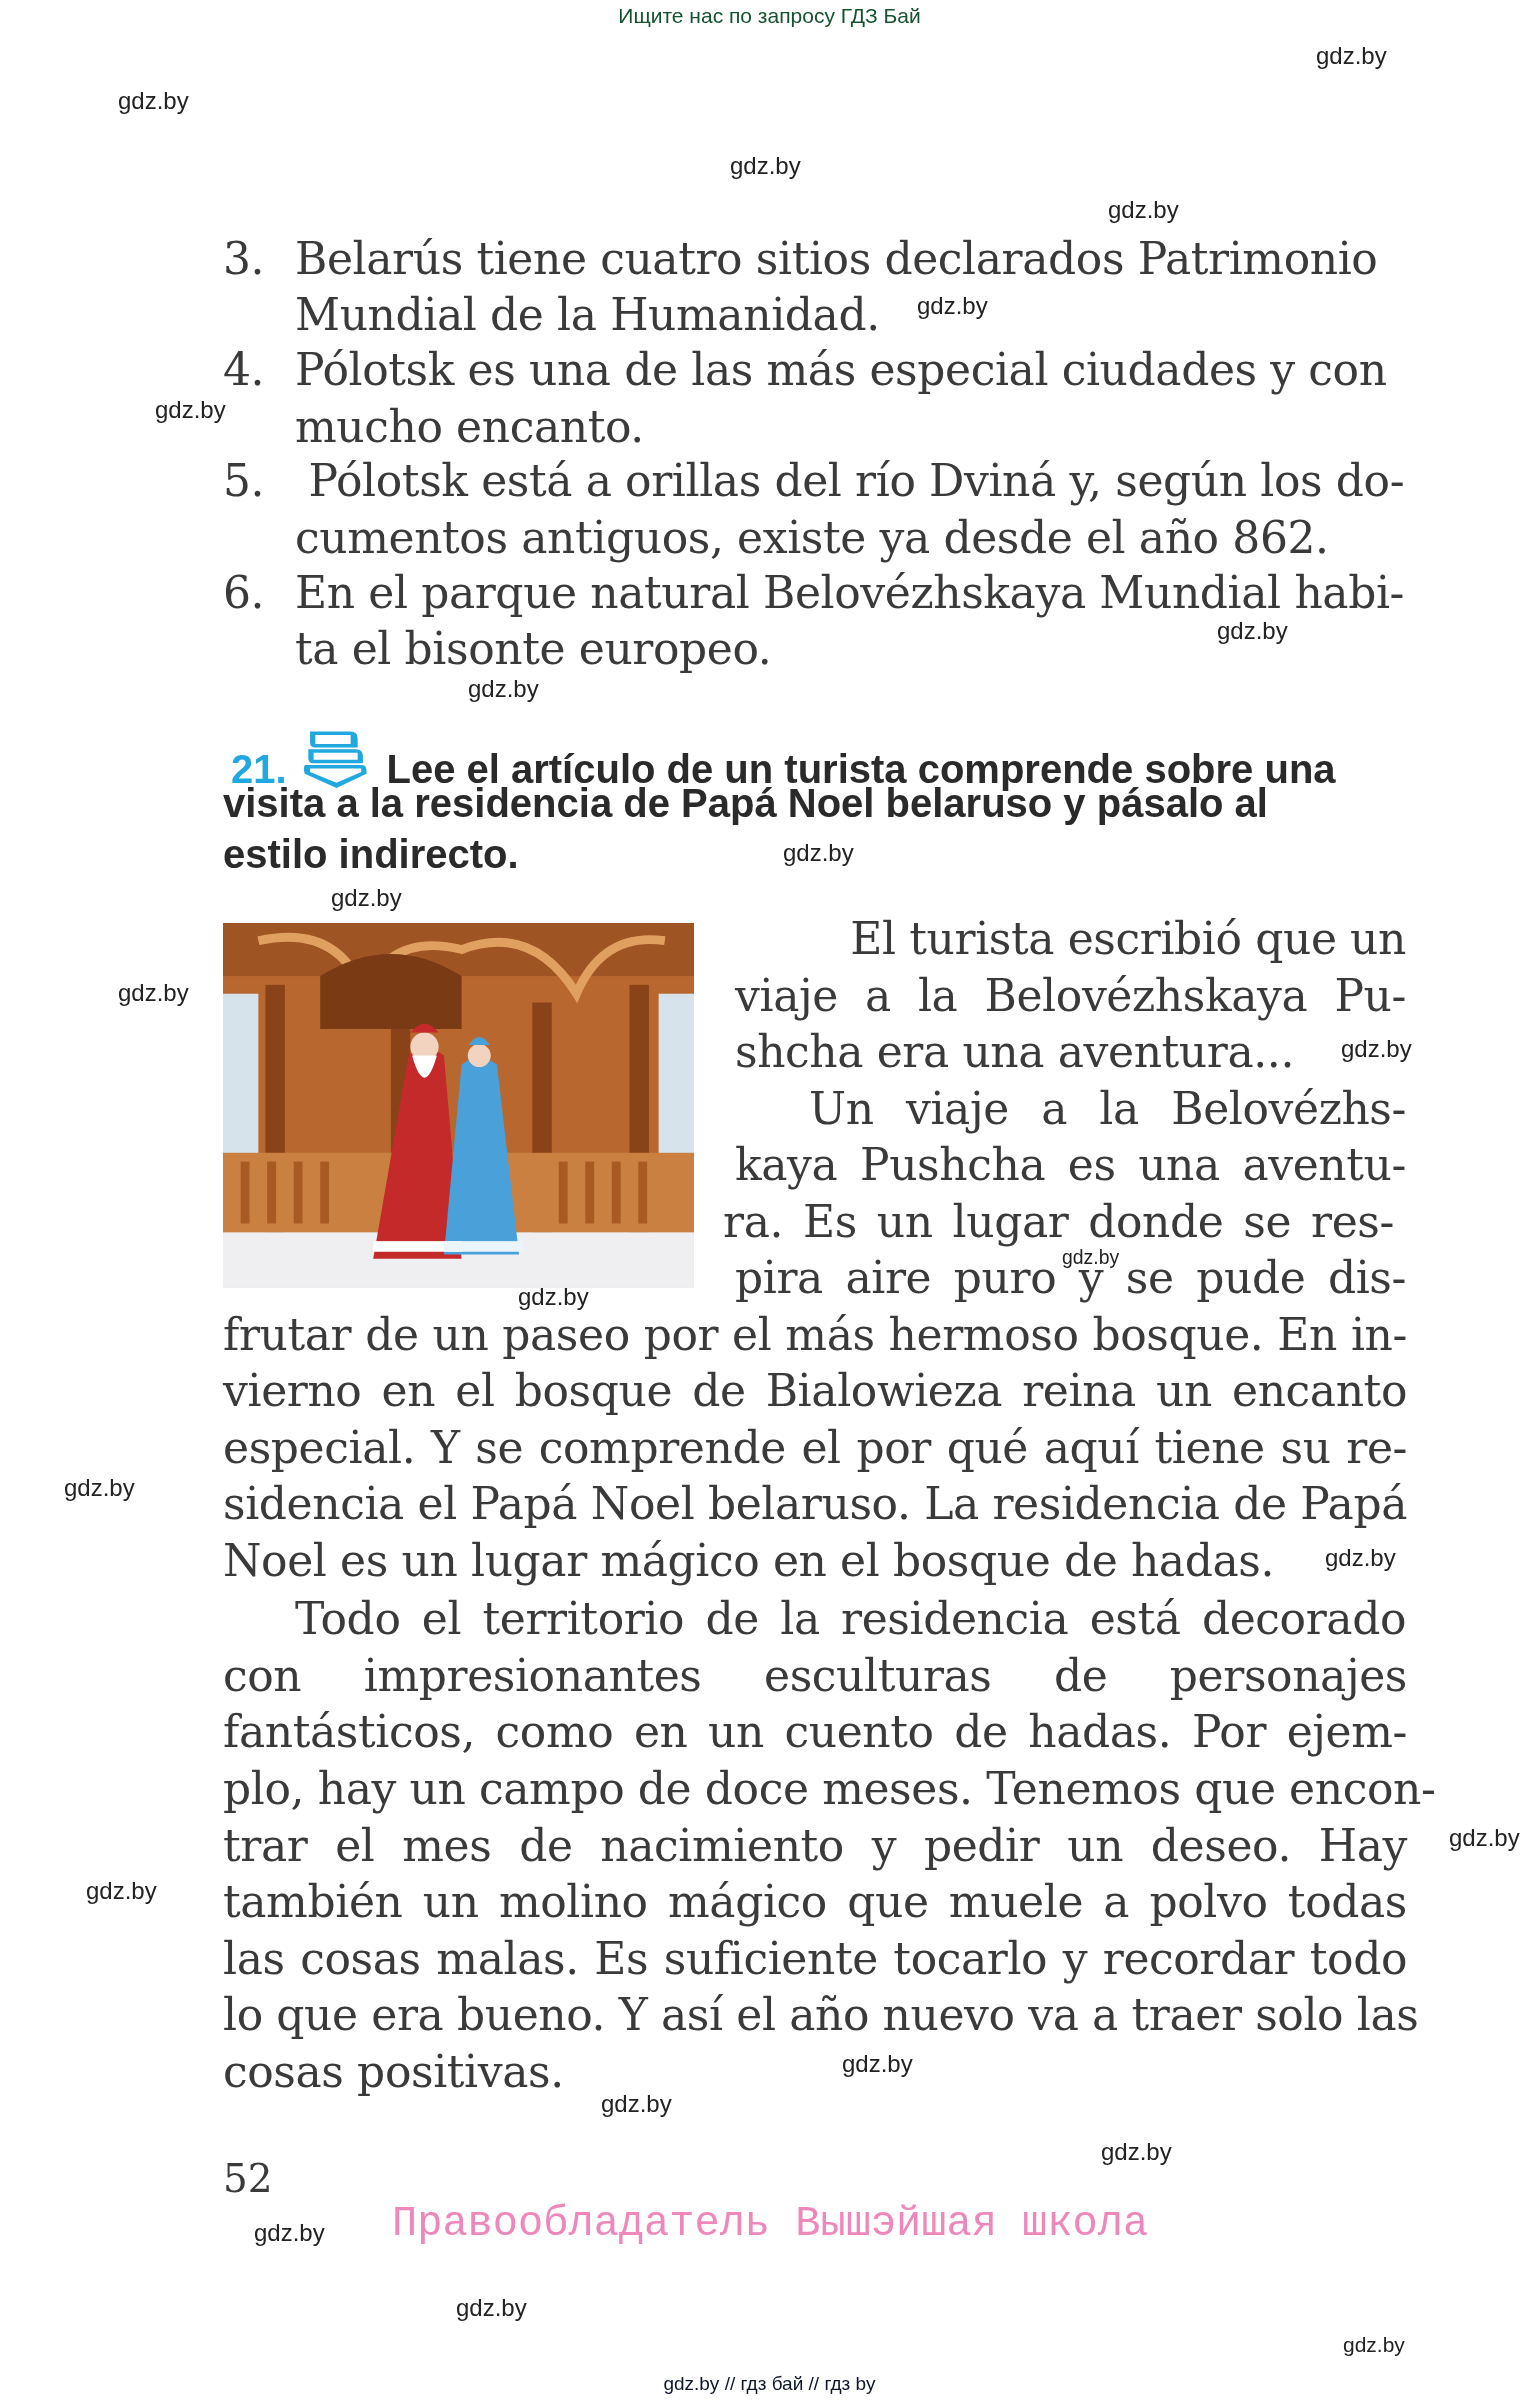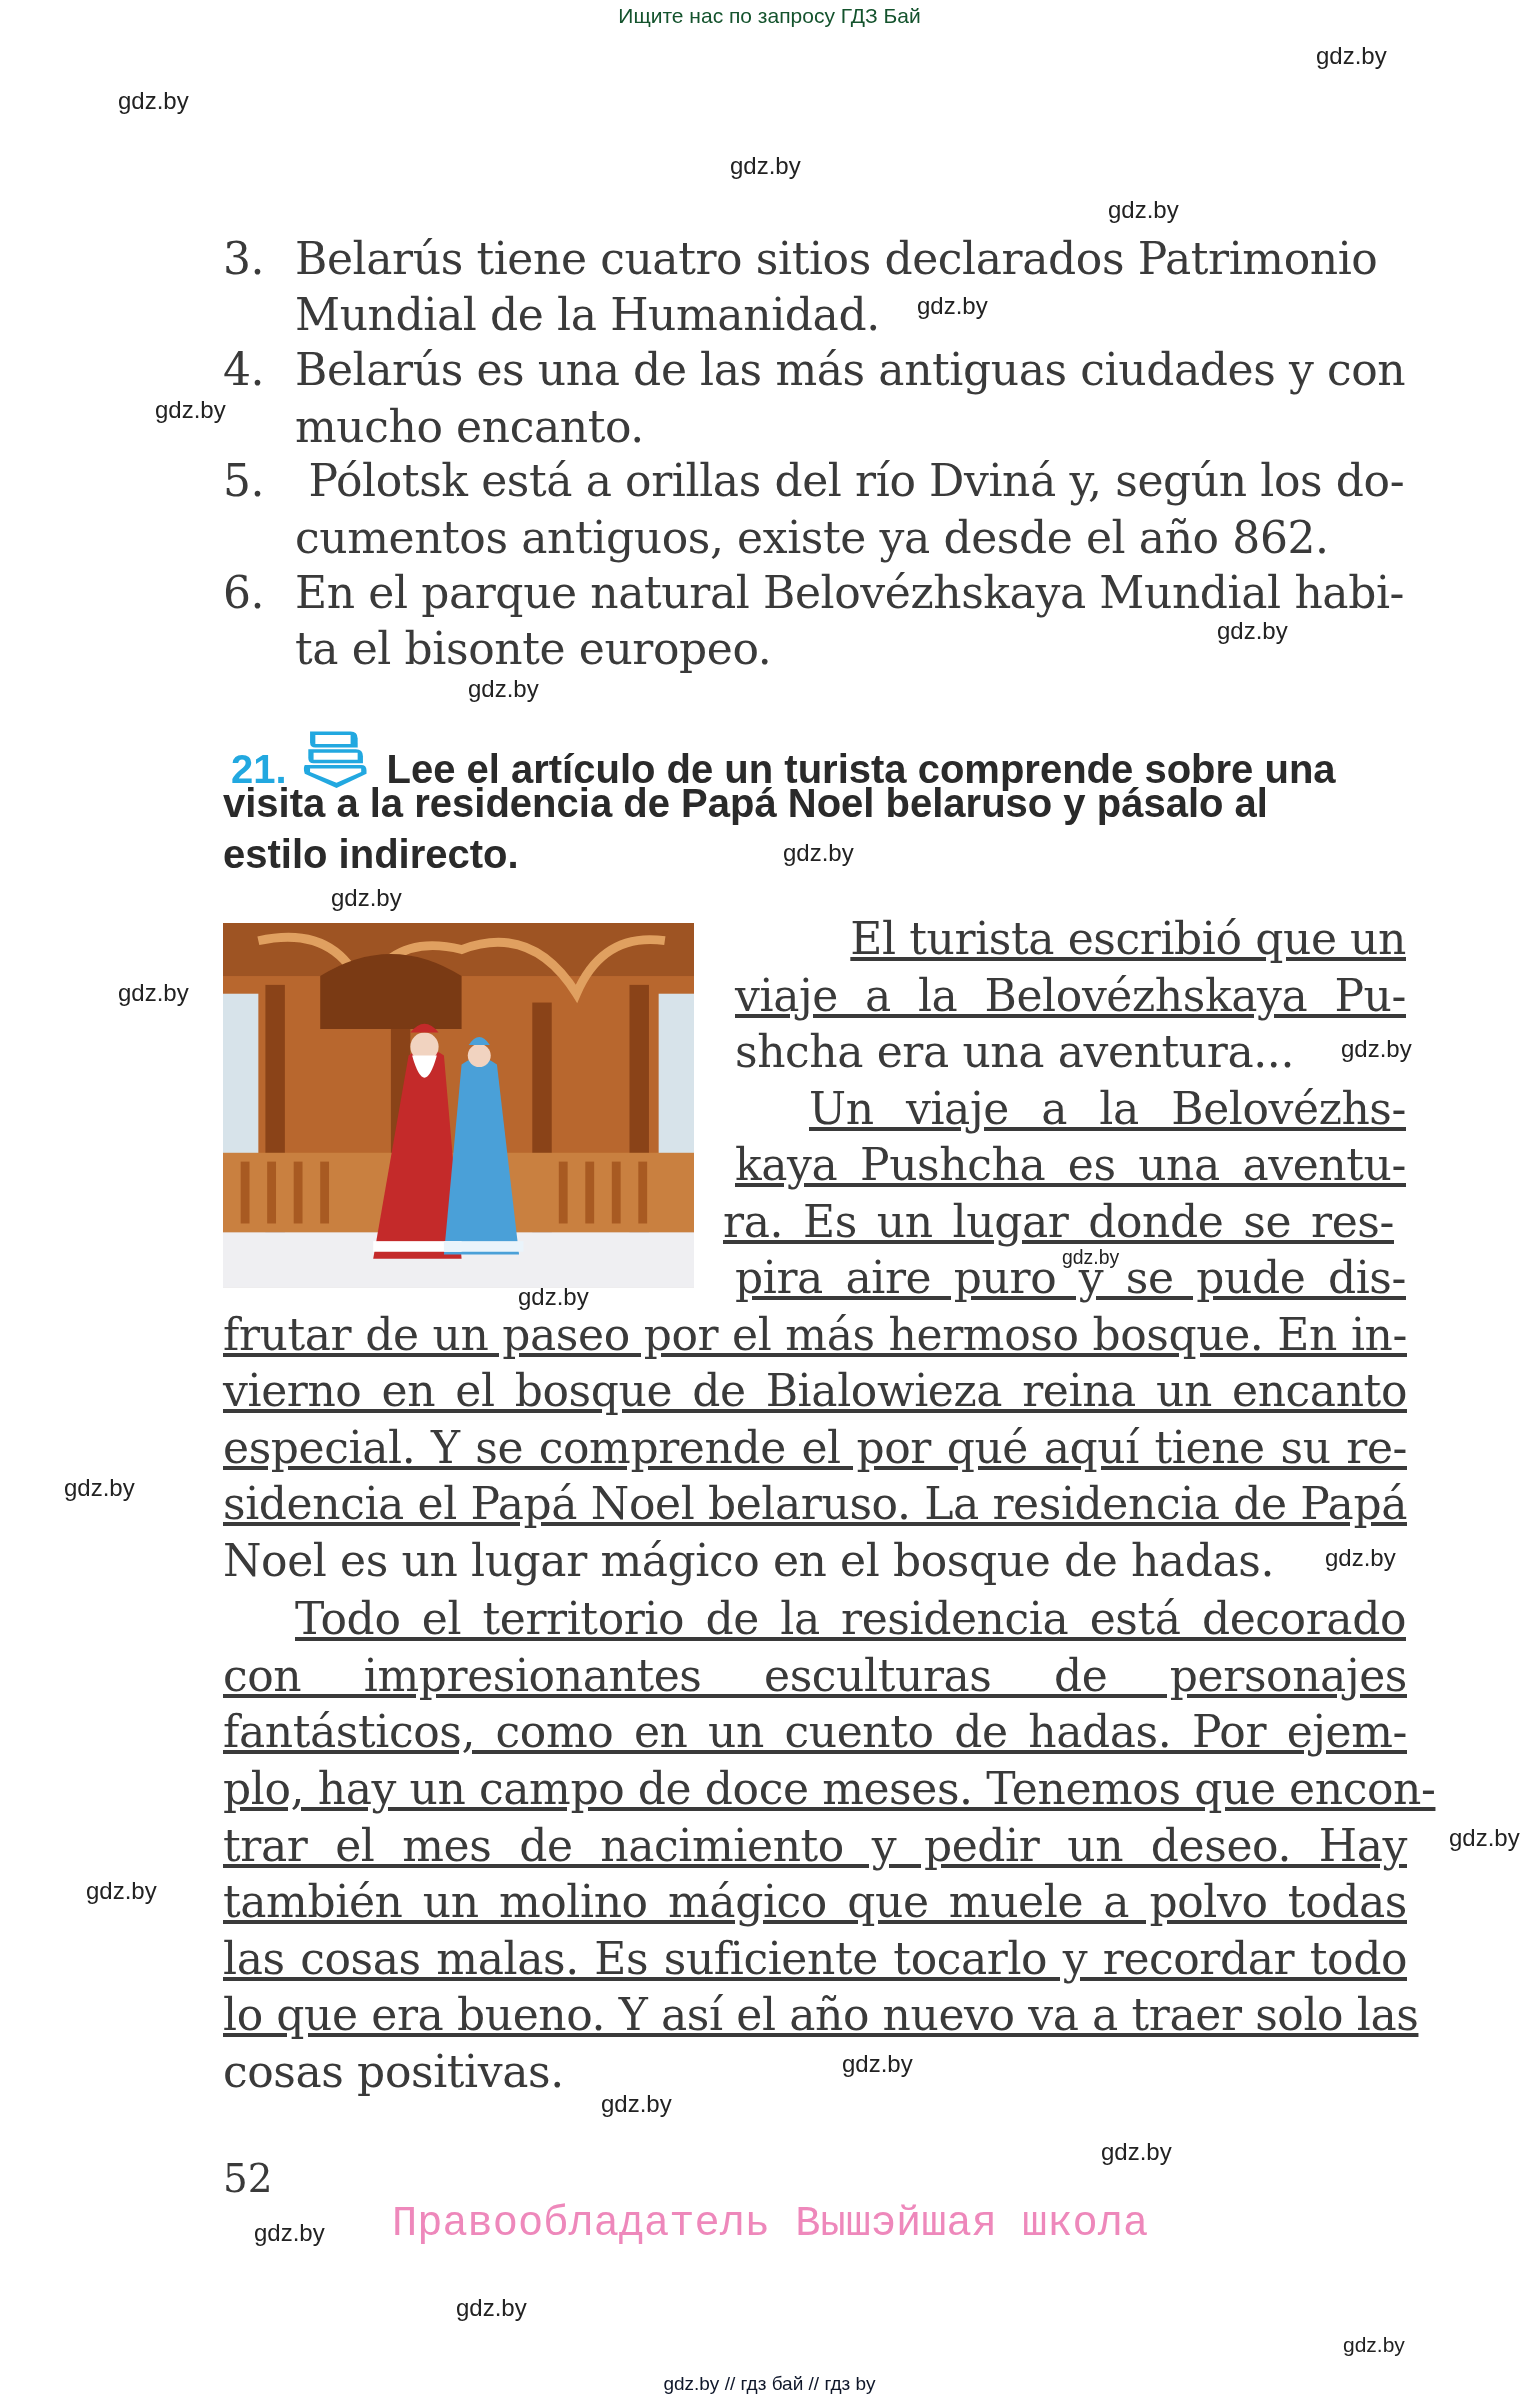--- a/index.html
+++ b/index.html
@@ -5,21 +5,21 @@
   html, body { margin:0; padding:0; background:#ffffff; }
   body { width:1539px; height:2401px; position:relative; overflow:hidden; font-family:"DejaVu Serif", serif; color:#3a3a3a; }
   .wm { position:absolute; font-family:"Liberation Sans", sans-serif; font-size:24px; color:#222; white-space:nowrap; }
   .top-banner { position:absolute; top:3.5px; left:0; width:1539px; text-align:center; font-family:"Liberation Sans", sans-serif; font-size:21px; color:#14532d; }
   .line { position:absolute; left:223px; width:1184px; font-size:44px; line-height:57px; white-space:nowrap; letter-spacing:-0.4px; }
   .num { display:inline-block; width:72px; }
   .ex-title { position:absolute; left:223px; width:1184px; font-family:"Liberation Sans", sans-serif; font-weight:bold; font-size:40px; line-height:51px; color:#2a2a2a; white-space:nowrap; }
   .ex-num { color:#22a8e0;margin-left:8px; }
   .book-icon { display:inline-block; width:67px; height:64px; vertical-align:-7px; margin:0 5.3px; }
   .photo { position:absolute; left:223px; top:923px; width:471px; height:365px; overflow:hidden; }
-  .just { text-align:justify; text-align-last:justify;text-decoration:underline; }
+  .just { text-align:justify; text-align-last:justify; }
   .page-num { position:absolute; left:223px; top:2156px; font-size:39px; }
   .rights { position:absolute; left:392px; top:2200px; font-family:Liberation Mono, monospace; font-size:42px; color:#ee88bb; white-space:nowrap; }
   .footer { position:absolute; top:2373px; left:0; width:1539px; text-align:center; font-family:"Liberation Sans", sans-serif; font-size:19px; color:#0f172a; }
 </style>
 </head>
 <body>
 
 <div class="top-banner">Ищите нас по запросу ГДЗ Бай</div>
 
 <div class="wm" style="left:1316px;top:42px">gdz.by</div>
@@ -43,21 +43,21 @@
 <div class="wm" style="left:842px;top:2050px">gdz.by</div>
 <div class="wm" style="left:601px;top:2090px">gdz.by</div>
 <div class="wm" style="left:1101px;top:2138px">gdz.by</div>
 <div class="wm" style="left:254px;top:2219px">gdz.by</div>
 <div class="wm" style="left:456px;top:2294px">gdz.by</div>
 <div class="wm" style="left:1343px;top:2333px;font-size:21px">gdz.by</div>
 
 <div>
   <div class="line" style="top:230px"><span class="num">3.</span><span>Belarús tiene cuatro sitios declarados Patrimonio</span></div>
   <div class="line" style="top:286px;left:295px">Mundial de la Humanidad.</div>
-  <div class="line" style="top:341px"><span class="num">4.</span><span>Belarús es una de las más antiguas ciudades y con</span></div>
+  <div class="line" style="top:341px"><span class="num">4.</span><span>Pólotsk es una de las más especial ciudades y con</span></div>
   <div class="line" style="top:398px;left:295px">mucho encanto.</div>
   <div class="line" style="top:452px"><span class="num">5.</span><span> Pólotsk está a orillas del río Dviná y, según los do-</span></div>
   <div class="line" style="top:509px;left:295px">cumentos antiguos, existe ya desde el año 862.</div>
   <div class="line" style="top:564px"><span class="num">6.</span><span>En el parque natural Belovézhskaya Mundial habi-</span></div>
   <div class="line" style="top:620px;left:295px">ta el bisonte europeo.</div>
 </div>
 
 <div>
   <div class="ex-title" style="top:726px">
     <span class="ex-num">21.</span>

